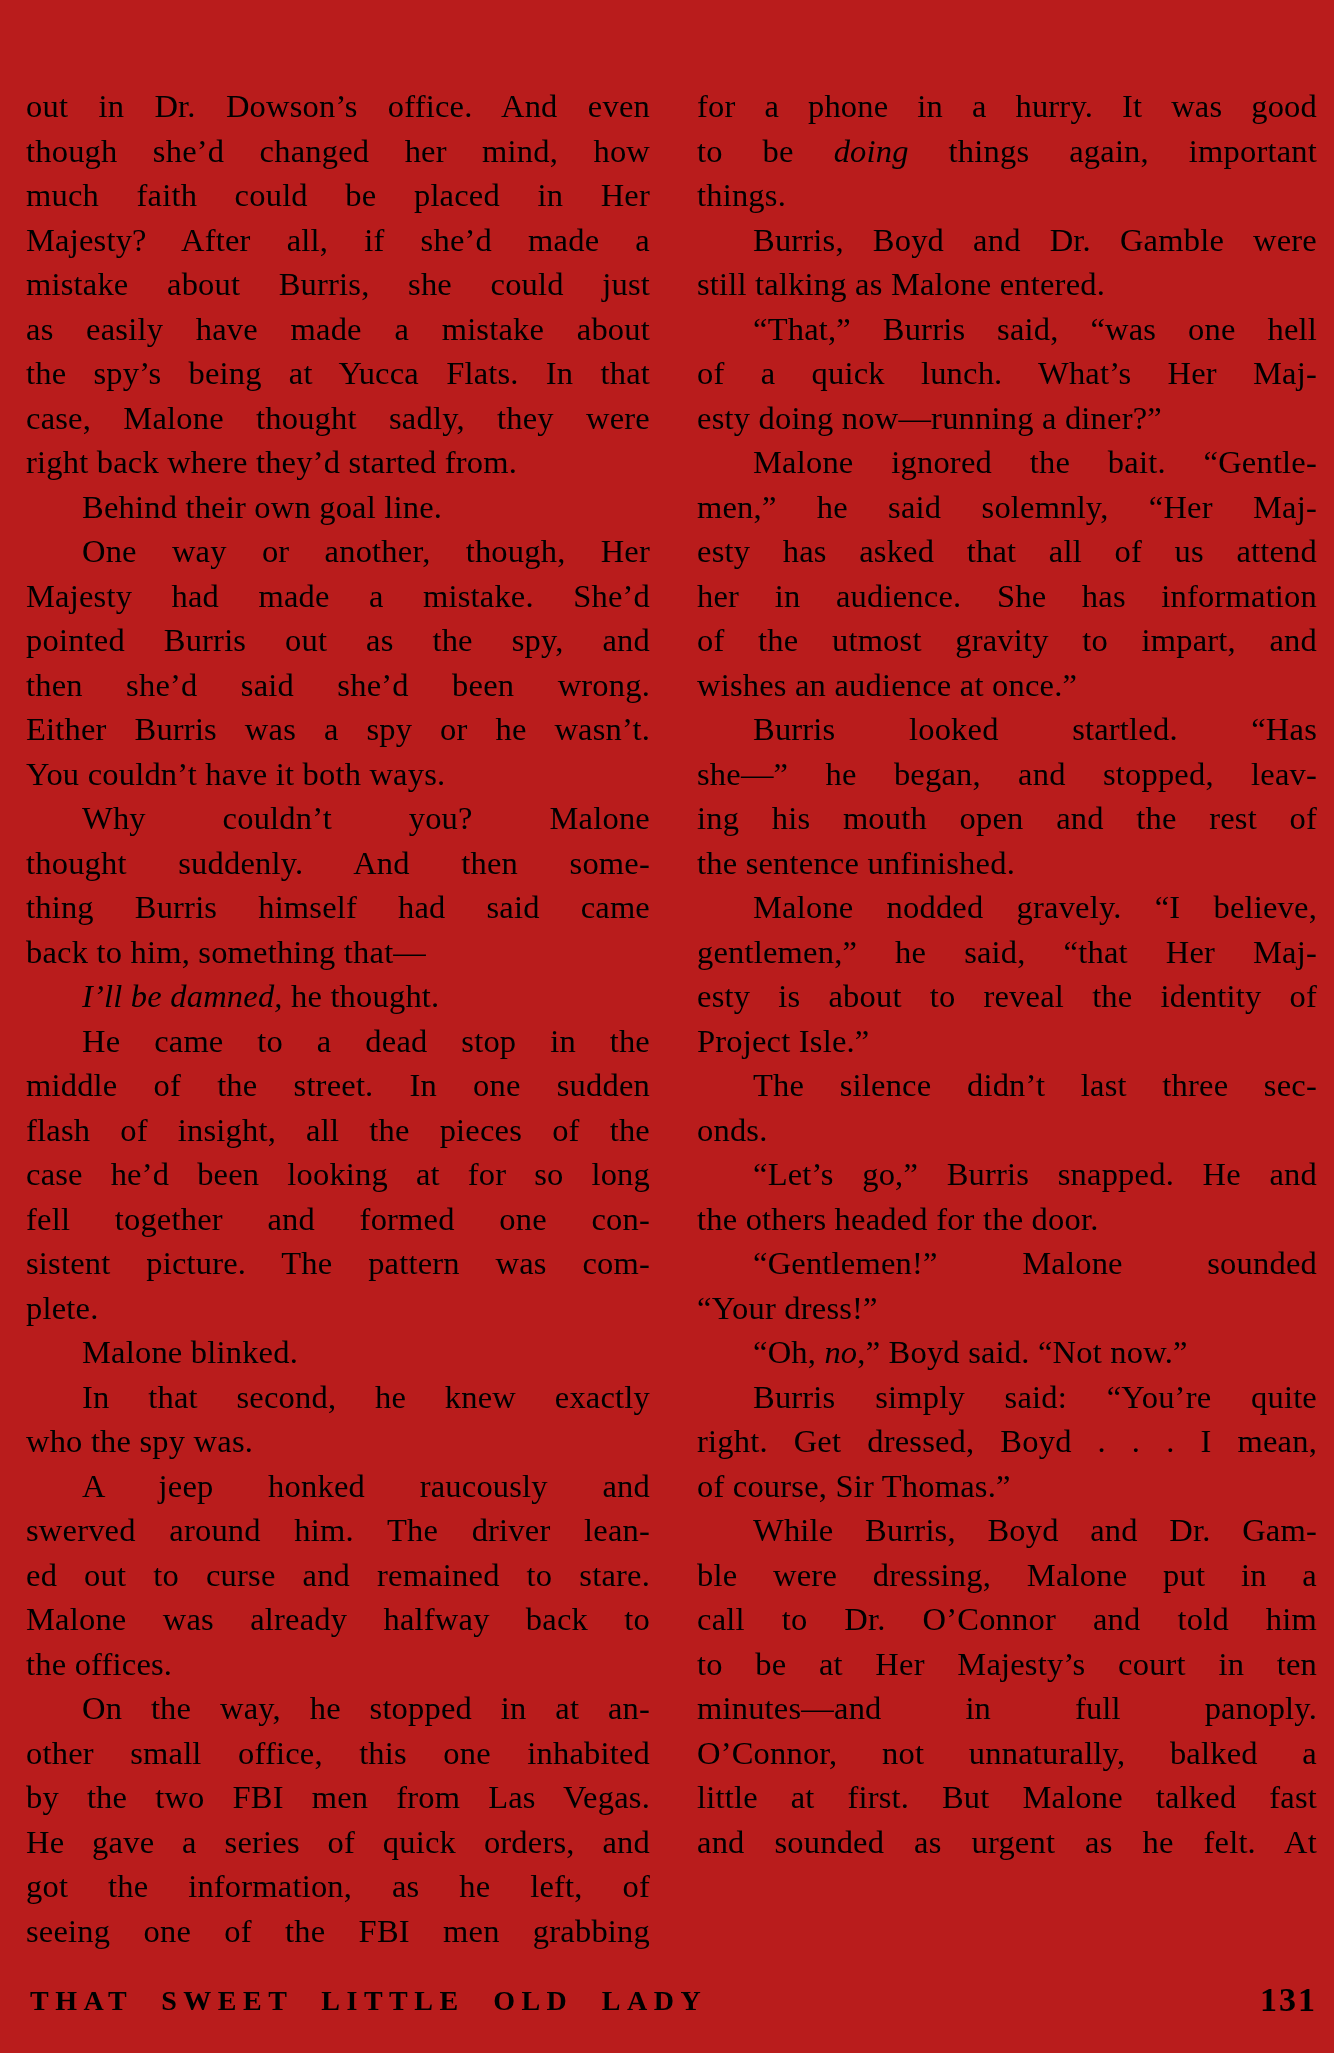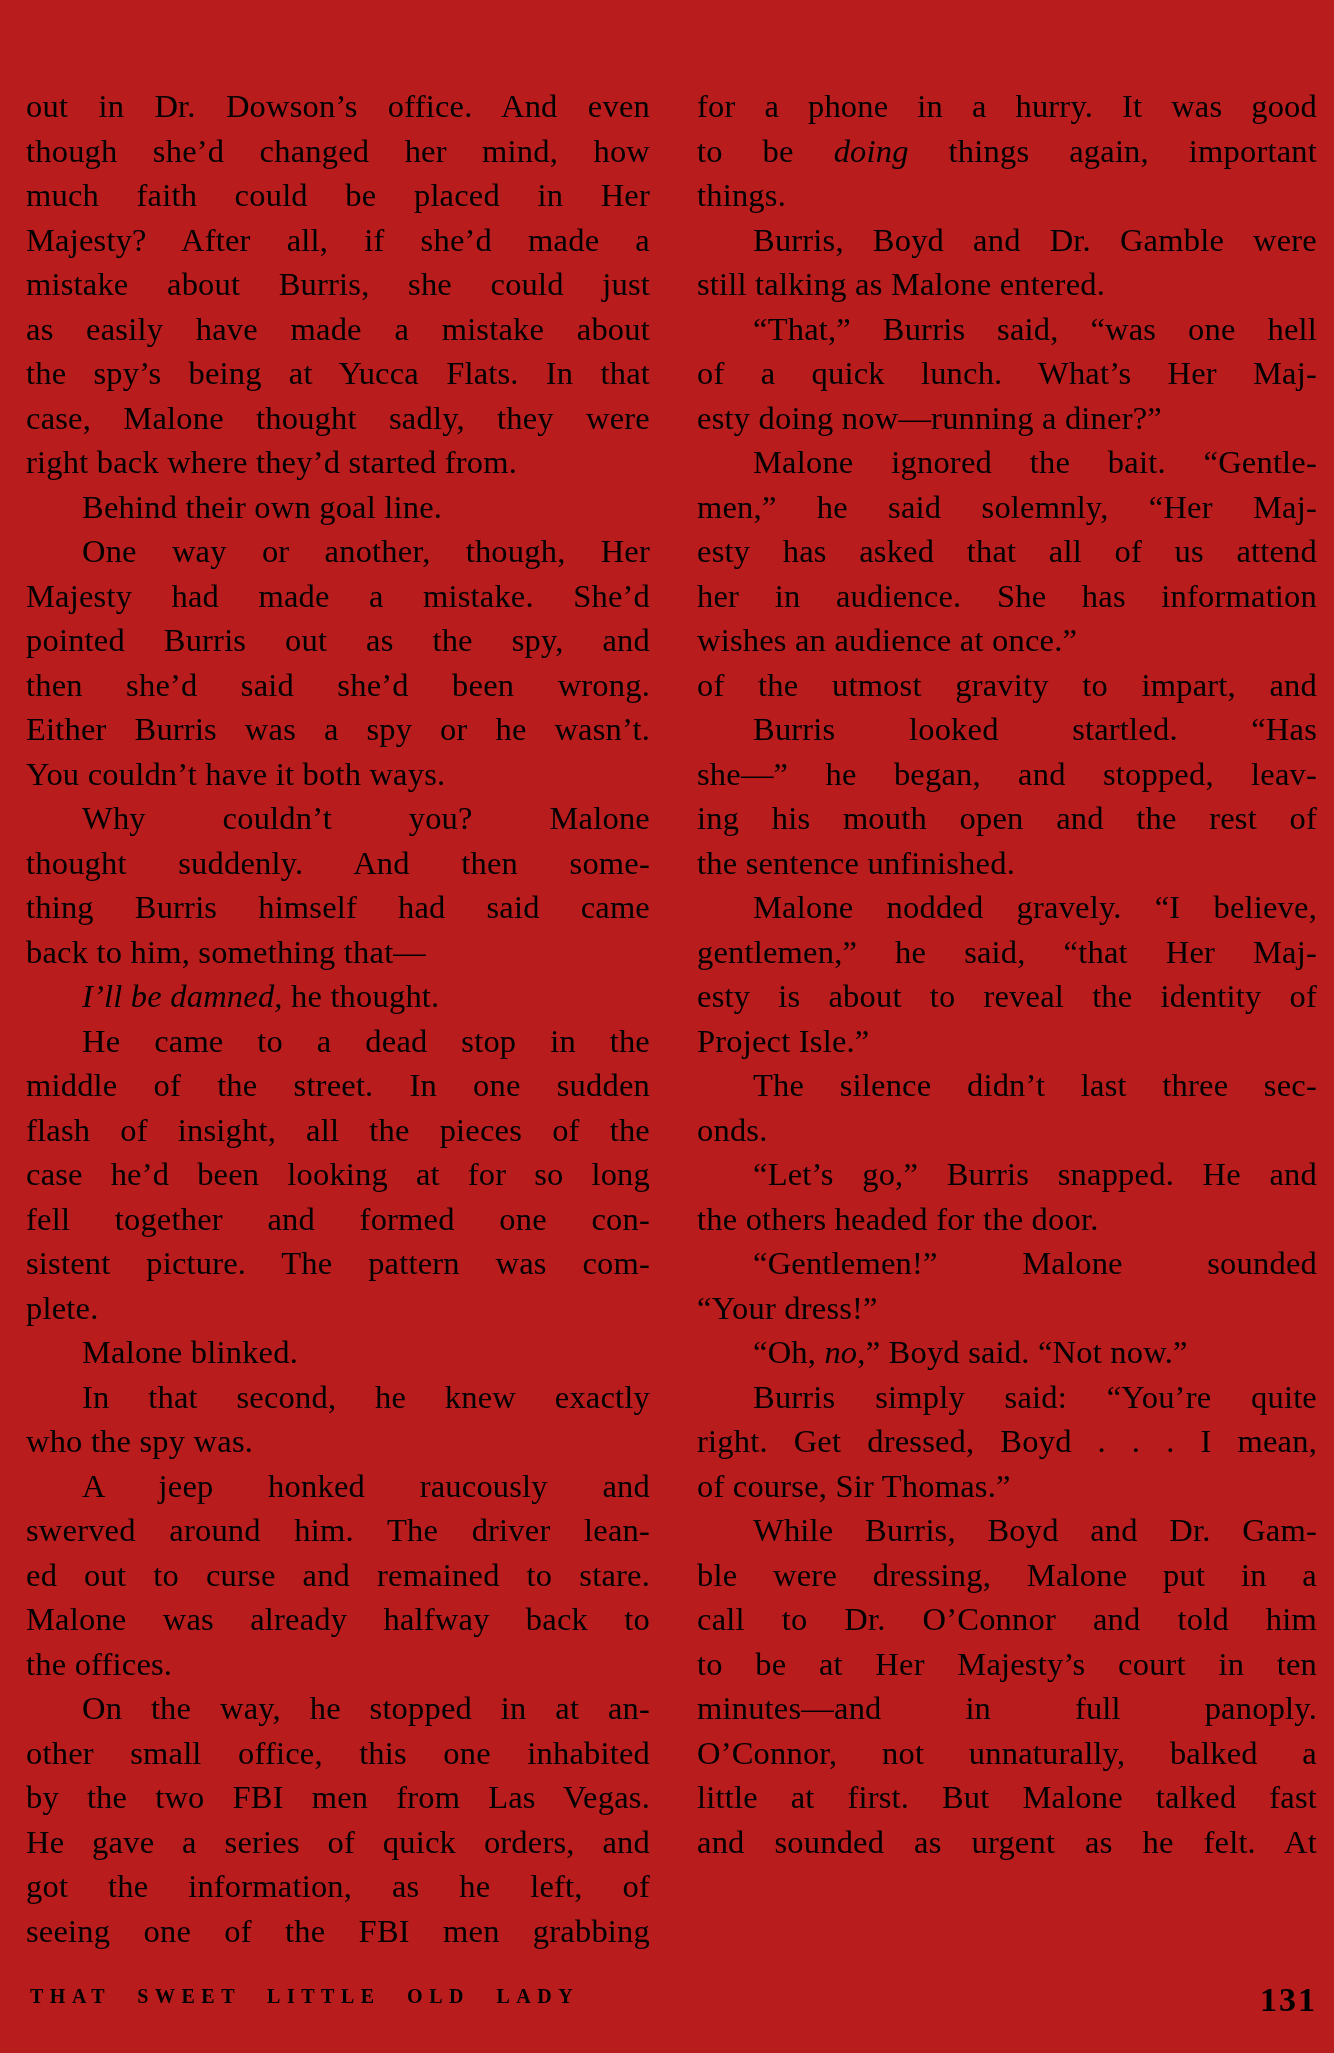--- a/index.html
+++ b/index.html
@@ -20,21 +20,21 @@
     text-align-last:justify;
     -moz-text-align-last:justify;
     letter-spacing:0.2px;
     overflow:visible;
   }
   .line.ragged{text-align-last:left;-moz-text-align-last:left}
   .line.indent{text-indent:56px}
   .line i{}
   .footer-title{
     position:absolute;left:30px;top:1985px;
-    font-weight:bold;font-size:20px;
+    font-weight:bold;font-size:28px;
     letter-spacing:6.5px;word-spacing:15px;
     white-space:nowrap;
   }
   .page-number{
     position:absolute;top:1981px;left:697px;width:620px;
     text-align:right;font-weight:bold;font-size:34px;letter-spacing:2px;
   }
 </style>
 </head>
 <body>
@@ -90,22 +90,22 @@
       <div class="line ragged">things.</div>
       <div class="line indent">Burris, Boyd and Dr. Gamble were</div>
       <div class="line ragged">still talking as Malone entered.</div>
       <div class="line indent">“That,” Burris said, “was one hell</div>
       <div class="line">of a quick lunch. What’s Her Maj-</div>
       <div class="line ragged">esty doing now—running a diner?”</div>
       <div class="line indent">Malone ignored the bait. “Gentle-</div>
       <div class="line">men,” he said solemnly, “Her Maj-</div>
       <div class="line">esty has asked that all of us attend</div>
       <div class="line">her in audience. She has information</div>
+      <div class="line">of the utmost gravity to impart, and</div>
       <div class="line ragged">wishes an audience at once.”</div>
-      <div class="line">of the utmost gravity to impart, and</div>
       <div class="line indent">Burris looked startled. “Has</div>
       <div class="line">she—” he began, and stopped, leav-</div>
       <div class="line">ing his mouth open and the rest of</div>
       <div class="line ragged">the sentence unfinished.</div>
       <div class="line indent">Malone nodded gravely. “I believe,</div>
       <div class="line">gentlemen,” he said, “that Her Maj-</div>
       <div class="line">esty is about to reveal the identity of</div>
       <div class="line ragged">Project Isle.”</div>
       <div class="line indent">The silence didn’t last three sec-</div>
       <div class="line ragged">onds.</div>

